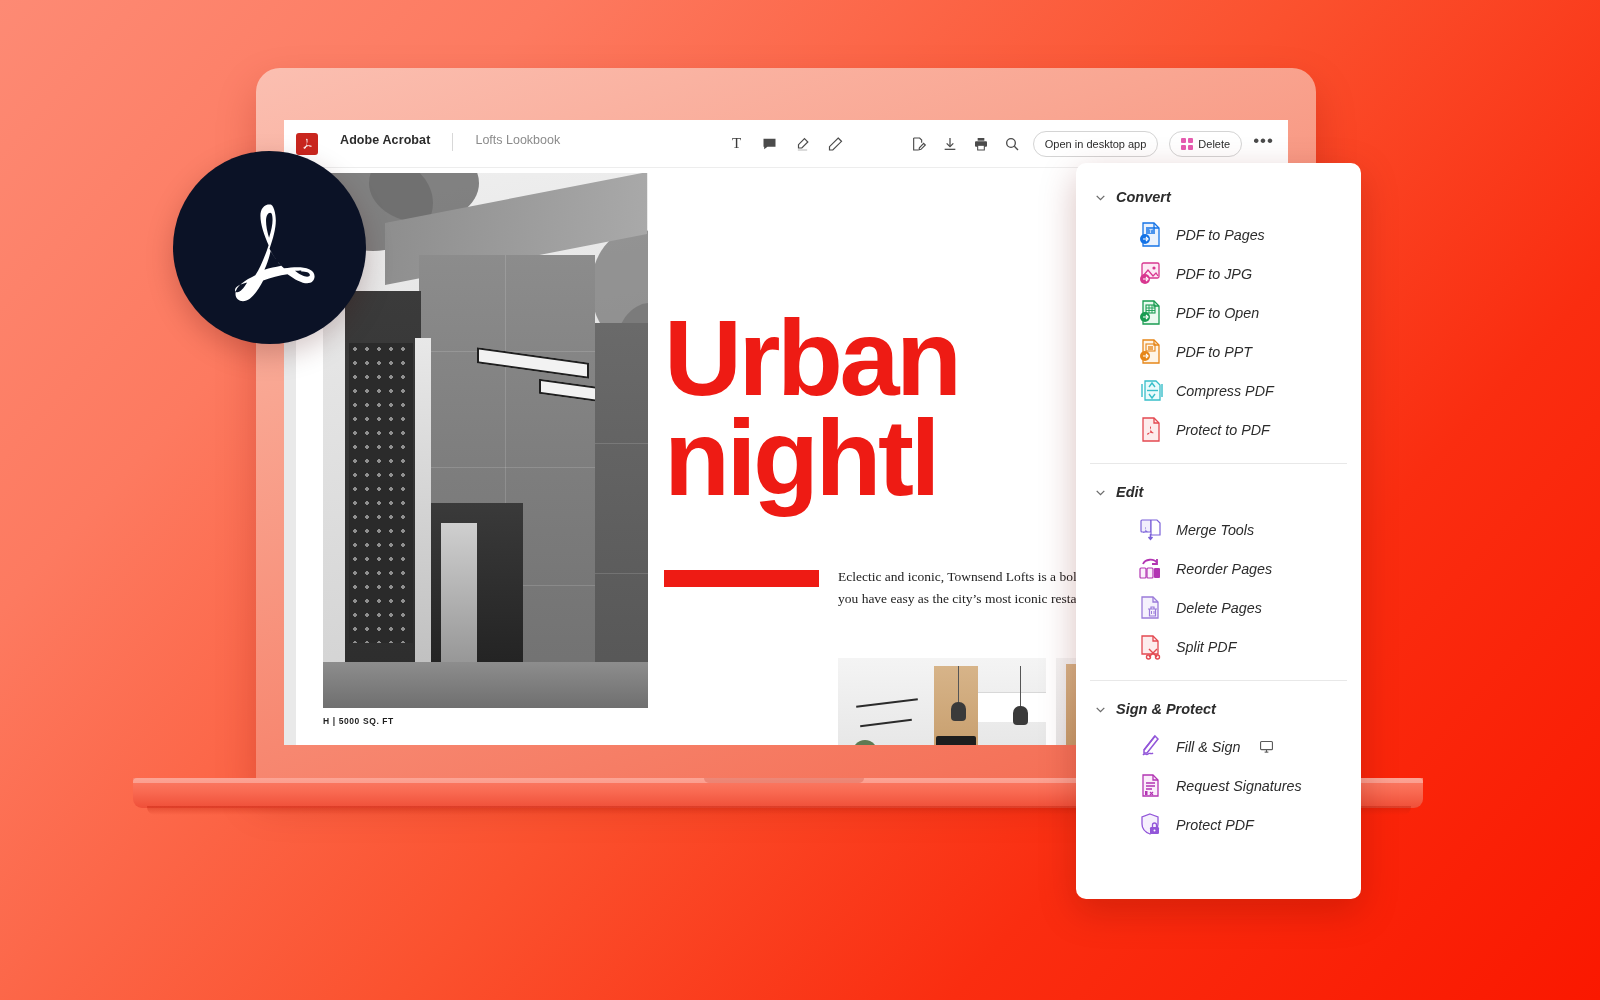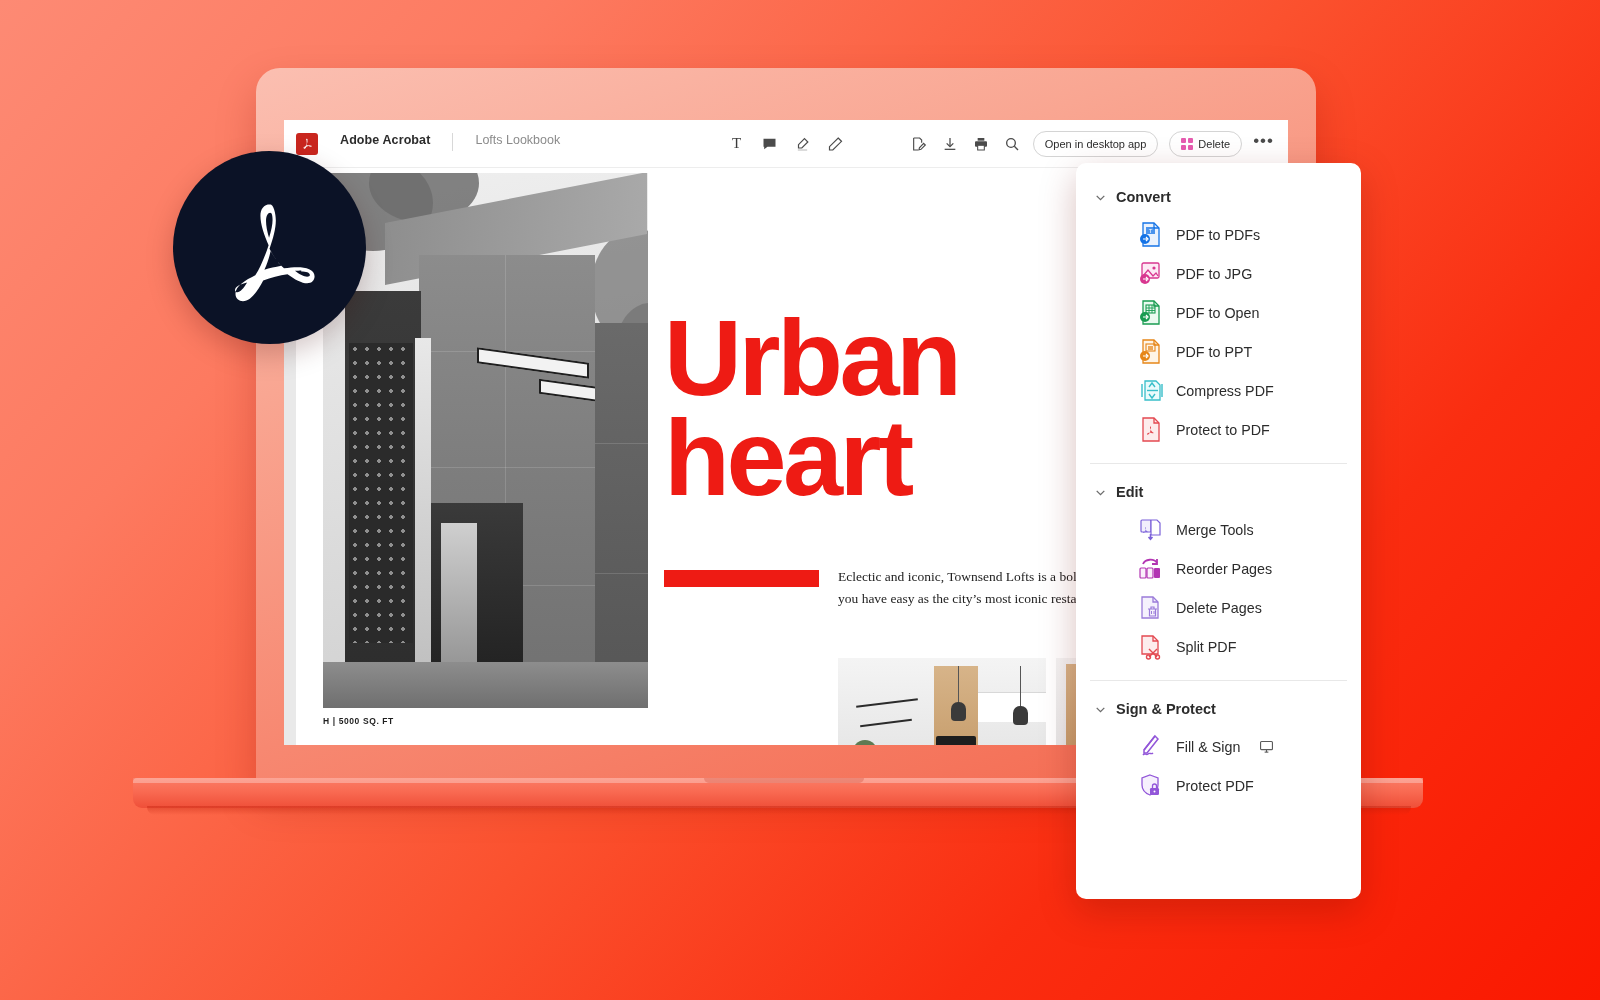--- a/index.html
+++ b/index.html
@@ -232,21 +232,21 @@
   
   #tools-panel {
     position: absolute; left: 1076px; top: 163px;
     width: 285px; height: 736px;
     background: #ffffff;
     border-radius: 10px;
     box-shadow: 0 12px 36px rgba(110, 12, 0, .26);
     padding: 10px 0 12px 0;
     overflow: hidden;
   }
-  .panel-section { padding: 8px 0 10px 0; }
+  .panel-section { padding: 8px 0 10px 0; font-style: italic; }
   .panel-divider { height: 1px; background: #e8e8e8; margin: 4px 14px 4px 14px; }
   .section-head {
     display: flex; align-items: center; gap: 9px;
     padding: 8px 0 10px 18px;
   }
   .chev { width: 13px; height: 13px; color: #6b6b6b; flex: 0 0 auto; }
   .section-title { font-size: 14.5px; font-weight: bold; color: #2c2c2c; }
   .tool-row {
     display: flex; align-items: center; gap: 13px;
     padding: 6px 0 6px 62px;
@@ -372,21 +372,21 @@
           <div id="bldg-left"></div>
           <div id="perf-screen"></div>
           <div id="glass-strip"></div>
           <div id="entry-dark"></div>
           <div id="entry-glow"></div>
           <div id="ground"></div>
         </div>
         <div id="photo-caption">H | 5000 SQ. FT</div>
 
         <div id="headline">Urban
-heart</div>
+nightl</div>
         <div id="red-rule"></div>
         <p id="body-copy">Eclectic and iconic, Townsend Lofts is a bold located at the heart of the city, you have easy as the city’s most iconic restaurants and nightl</p>
 
         <div class="thumb" id="thumb-1">
           <div class="kitchen-wall"></div>
           <div class="kitchen-wood" style="left:96px; top:8px; width:44px; height:102px;"></div>
           <div class="kitchen-counter" style="left:140px; top:34px; width:68px; height:30px;"></div>
           <div class="rail" style="left:18px; top:44px; width:62px; transform:rotate(-7deg);"></div>
           <div class="rail" style="left:22px; top:64px; width:52px; transform:rotate(-7deg);"></div>
           <div class="lamp-cord" style="left:120px; top:8px; height:36px;"></div>
@@ -429,21 +429,21 @@
         <span class="tool-icon">
           <svg viewBox="0 0 25 27">
               <path d="M5 2h11l5 5v18H5z" fill="#eaf2fd" stroke="#1473e6" stroke-width="1.3"></path>
               <path d="M16 2v5h5" fill="none" stroke="#1473e6" stroke-width="1.3"></path>
               <rect x="8" y="6" width="9" height="7" fill="#1473e6" opacity=".75"></rect>
               <text x="12.5" y="12" font-size="6" fill="#fff" text-anchor="middle" font-family="sans-serif">T</text>
               <circle cx="7" cy="18" r="5" fill="#1473e6"></circle>
               <path d="M5 18h4M8 16l2 2-2 2" stroke="#fff" stroke-width="1.2" fill="none"></path>
             </svg>
         </span>
-        <span class="tool-label">PDF to PDFs</span>
+        <span class="tool-label">PDF to Pages</span>
       </div>
 
       <div class="tool-row">
         <span class="tool-icon">
           <svg viewBox="0 0 25 27">
               <rect x="4" y="3" width="17" height="15" rx="1.5" fill="#fdeaf5" stroke="#d83790" stroke-width="1.3"></rect>
               <circle cx="16" cy="8" r="1.6" fill="#d83790"></circle>
               <path d="M5 16l5-6 5 6 3-3 2 3" fill="none" stroke="#d83790" stroke-width="1.3"></path>
               <circle cx="7" cy="19" r="5" fill="#d83790"></circle>
               <path d="M5 19h4M8 17l2 2-2 2" stroke="#fff" stroke-width="1.2" fill="none"></path>
@@ -587,20 +587,32 @@
         <span class="tool-label">Fill &amp; Sign</span>
         <span class="desktop-glyph">
           <svg viewBox="0 0 24 24" fill="none" stroke="#5b5b5b" stroke-width="1.8">
               <rect x="2.5" y="4" width="19" height="13" rx="1.5"></rect>
               <path d="M9 21h6"></path>
               <path d="M12 17v4"></path>
             </svg>
         </span>
       </div>
 
+      <div class="tool-row">
+        <span class="tool-icon">
+          <svg viewBox="0 0 25 27">
+              <path d="M5 3h10l5 5v16H5z" fill="#fbeefb" stroke="#b335b3" stroke-width="1.3"></path>
+              <path d="M15 3v5h5" fill="none" stroke="#b335b3" stroke-width="1.3"></path>
+              <path d="M8 11h9M8 14h9M8 17h6" stroke="#b335b3" stroke-width="1.3"></path>
+              <rect x="7" y="19" width="2.5" height="4" fill="#b335b3"></rect>
+              <path d="M12 20l3 3M15 20l-3 3" stroke="#b335b3" stroke-width="1.2"></path>
+            </svg>
+        </span>
+        <span class="tool-label">Request Signatures</span>
+      </div>
 
       <div class="tool-row">
         <span class="tool-icon">
           <svg viewBox="0 0 25 27">
               <path d="M12 3l8 3v7c0 5-4 8.5-8 10-4-1.5-8-5-8-10V6z" fill="#f6f0fd" stroke="#9256d9" stroke-width="1.3"></path>
               <rect x="12" y="16" width="9" height="7" rx="1.3" fill="#9256d9"></rect>
               <path d="M14.5 16v-2a2 2 0 014 0v2" fill="none" stroke="#9256d9" stroke-width="1.3"></path>
               <circle cx="16.5" cy="19.5" r="1" fill="#fff"></circle>
             </svg>
         </span>

